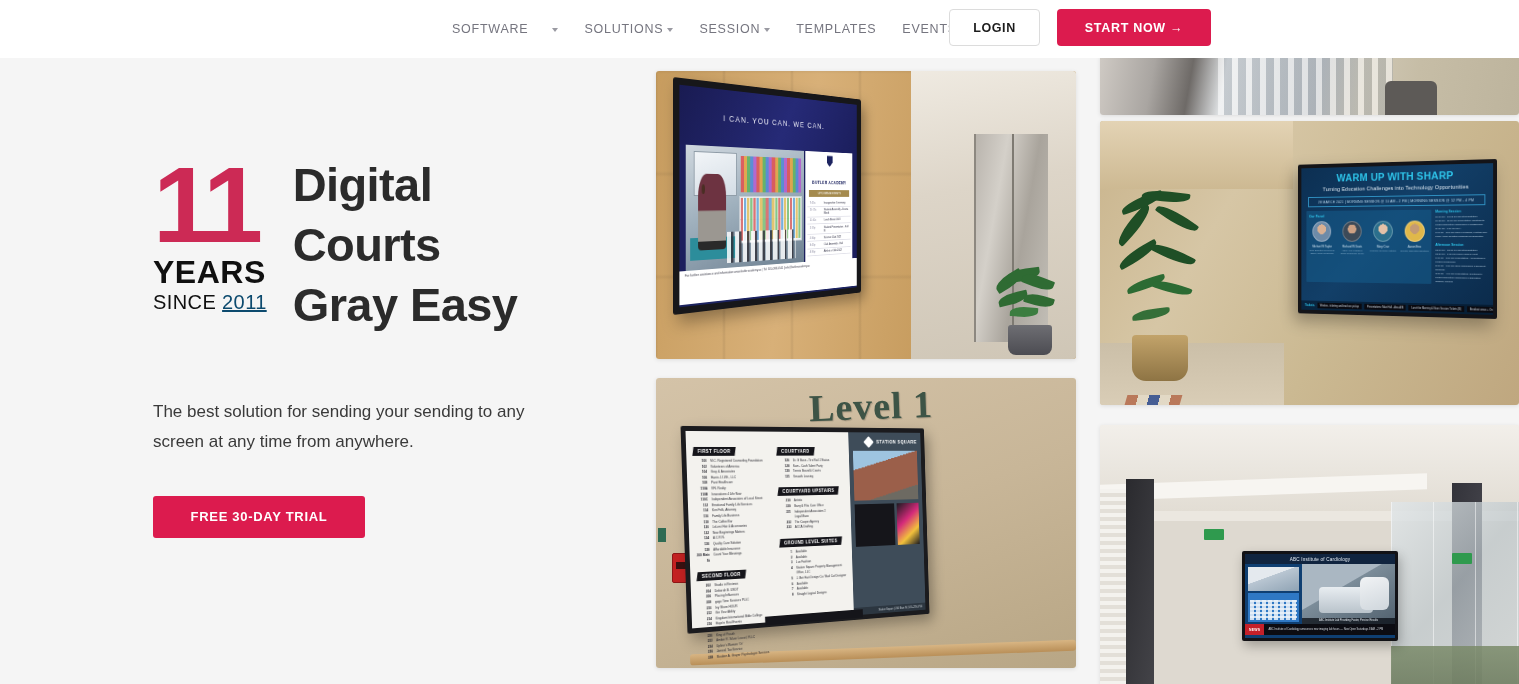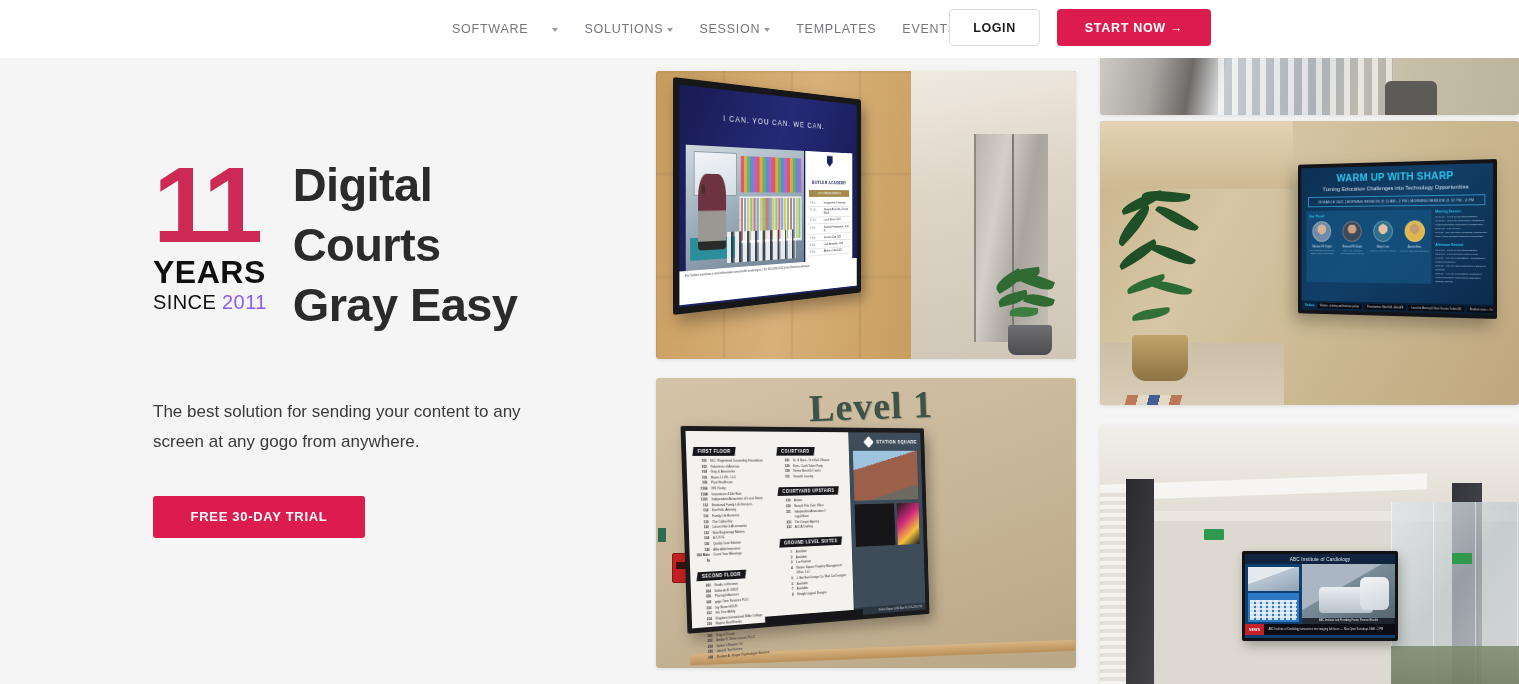--- a/index.html
+++ b/index.html
@@ -118,21 +118,21 @@
     font-weight: 700; color: #101010;
     letter-spacing: 0.5px; margin-top: 4px;
     font-family: "Liberation Sans", sans-serif;
   }
   .badge-since {
     font-size: 20px; line-height: 1.1;
     font-weight: 400; color: #101010;
     letter-spacing: 0.4px; margin-top: 3px;
     white-space: nowrap;
   }
-  .badge-since .yr { color: #8b5cf6; }
+  .badge-since .yr { color: #0c4a6e; text-decoration: underline; }
 
   .headline {
     font-size: 47px; line-height: 1.28;
     font-weight: 700; color: #2b2b2b;
     letter-spacing: -0.6px;
     font-family: "Liberation Sans", sans-serif;
   }
   .headline span { display: block; }
 
   .subtitle {
@@ -658,21 +658,21 @@
           <span>SINCE</span>
           <span class="yr">2011</span>
         </div>
       </div>
       <h1 class="headline">
         <span>Digital</span>
         <span>Courts</span>
         <span>Gray Easy</span>
       </h1>
     </div>
-    <p class="subtitle">The best solution for sending your content to any screen at any gogo from anywhere.</p>
+    <p class="subtitle">The best solution for sending your sending to any screen at any time from anywhere.</p>
     <div class="btn-trial">FREE 30-DAY TRIAL</div>
   </div>
 
   <div class="gallery">
 
     <div class="shot s0">
       <div class="inner">
         <div class="s0-glass"></div>
         <div class="s0-chair"></div>
       </div>

